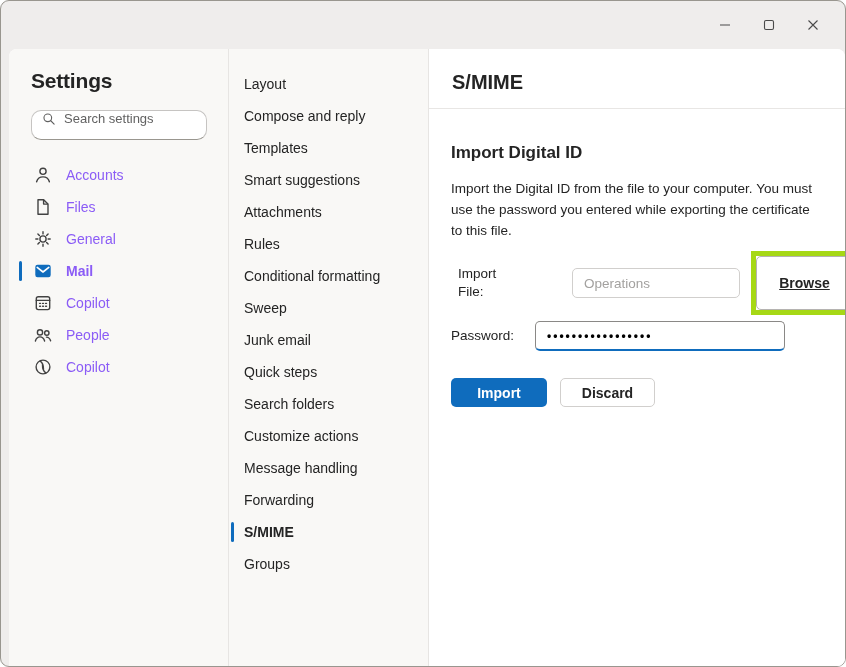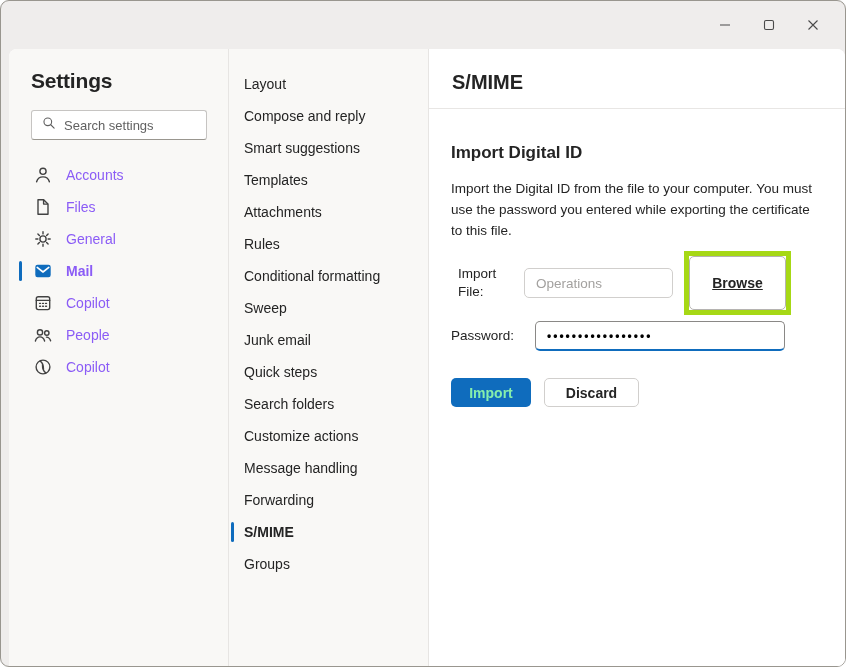--- a/index.html
+++ b/index.html
@@ -18,22 +18,22 @@
   .tb-btn svg { display:block; }
   
   .content {
     display:flex; height:619px; border-radius:8px 8px 0 0; overflow:hidden; background:#ffffff;
   }
   
   .sidebar { width:220px; background:#f9f8f6; border-right:1px solid #e7e5e3; padding-top:20px; flex:none; }
   .sidebar h1 { margin:0 0 0 22px; font-size:21px; font-weight:700; color:#242424; letter-spacing:-0.2px; }
   .searchbox {
     margin:17px 21px 0 22px; height:30px; background:#fff;
-    border:1px solid #c6c4c2; border-bottom-color:#99968f; border-radius:3px;
-    display:flex; align-items:center; padding:0 9px; gap:7px;
+    border:1px solid #c6c4c2; border-bottom-color:#99968f; border-radius:10px;
+    display:flex; align-items:flex-start; padding:0 9px; gap:7px;
   }
   .searchbox svg { flex:none; }
   .searchbox input {
     border:none; outline:none; background:transparent; width:100%;
     font-family:inherit; font-size:13px; color:#242424; padding:0;
   }
   .searchbox input::placeholder { color:#616161; }
   .nav-list { margin-top:19px; }
   .nav-item {
     position:relative; height:32px; display:flex; align-items:center; gap:13px;
@@ -65,33 +65,33 @@
   .form-row label { font-size:13.5px; color:#242424; line-height:18px; }
   .import-row { margin-top:10px; }
   .import-row label { width:66px;margin-left:7px; }
   .pwd-row { margin-top:6px; }
   .pwd-row label { width:84px; }
   .txt {
     height:30px; border:1px solid #d1cfcd; border-radius:5px; background:#fff;
     padding:0 11px; font-family:inherit; font-size:13.5px; color:#242424; outline:none;
   }
   .txt::placeholder { color:#a3a19f; }
-  .import-input { width:149px; }
+  .import-input { width:168px;margin-left:48px; }
   .pwd-input {
     width:250px; border:1px solid #8a8886; border-bottom:2px solid #0f6cbd;
     font-weight:700; font-size:12px; letter-spacing:2px; color:#000;
   }
   .highlight { margin-left:11px; border:5px solid #a6d815; line-height:0; flex:none; }
   .btn {
     font-family:inherit; font-size:14px; font-weight:700; color:#242424;
     background:#fff; border:1px solid #d1cfcd; border-radius:5px; cursor:pointer;
   }
   .browse-btn { width:97px; height:54px; border-color:#b5b3b1; border-radius:5px;text-decoration:underline; }
   .actions { margin-top:27px; display:flex; gap:13px; }
-  .primary-btn { width:80px; height:29px; background:#0f6cbd; border:none; color:#86efac; }
+  .primary-btn { width:96px; height:29px; background:#0f6cbd; border:none; color:#ffffff; }
   .discard-btn { width:95px; height:29px; }
 </style>
 </head>
 <body>
 
 <div class="window">
   <div class="titlebar">
     <button class="tb-btn">
       <span>
         <svg width="14" height="14" viewBox="0 0 14 14">
@@ -200,24 +200,24 @@
     </aside>
 
     <nav class="subnav" id="subnav">
         <div class="subnav-item">
           <span>Layout</span>
         </div>
         <div class="subnav-item">
           <span>Compose and reply</span>
         </div>
         <div class="subnav-item">
+          <span>Templates</span>
+        </div>
+        <div class="subnav-item">
           <span>Smart suggestions</span>
-        </div>
-        <div class="subnav-item">
-          <span>Templates</span>
         </div>
         <div class="subnav-item">
           <span>Attachments</span>
         </div>
         <div class="subnav-item">
           <span>Rules</span>
         </div>
         <div class="subnav-item">
           <span>Conditional formatting</span>
         </div>

